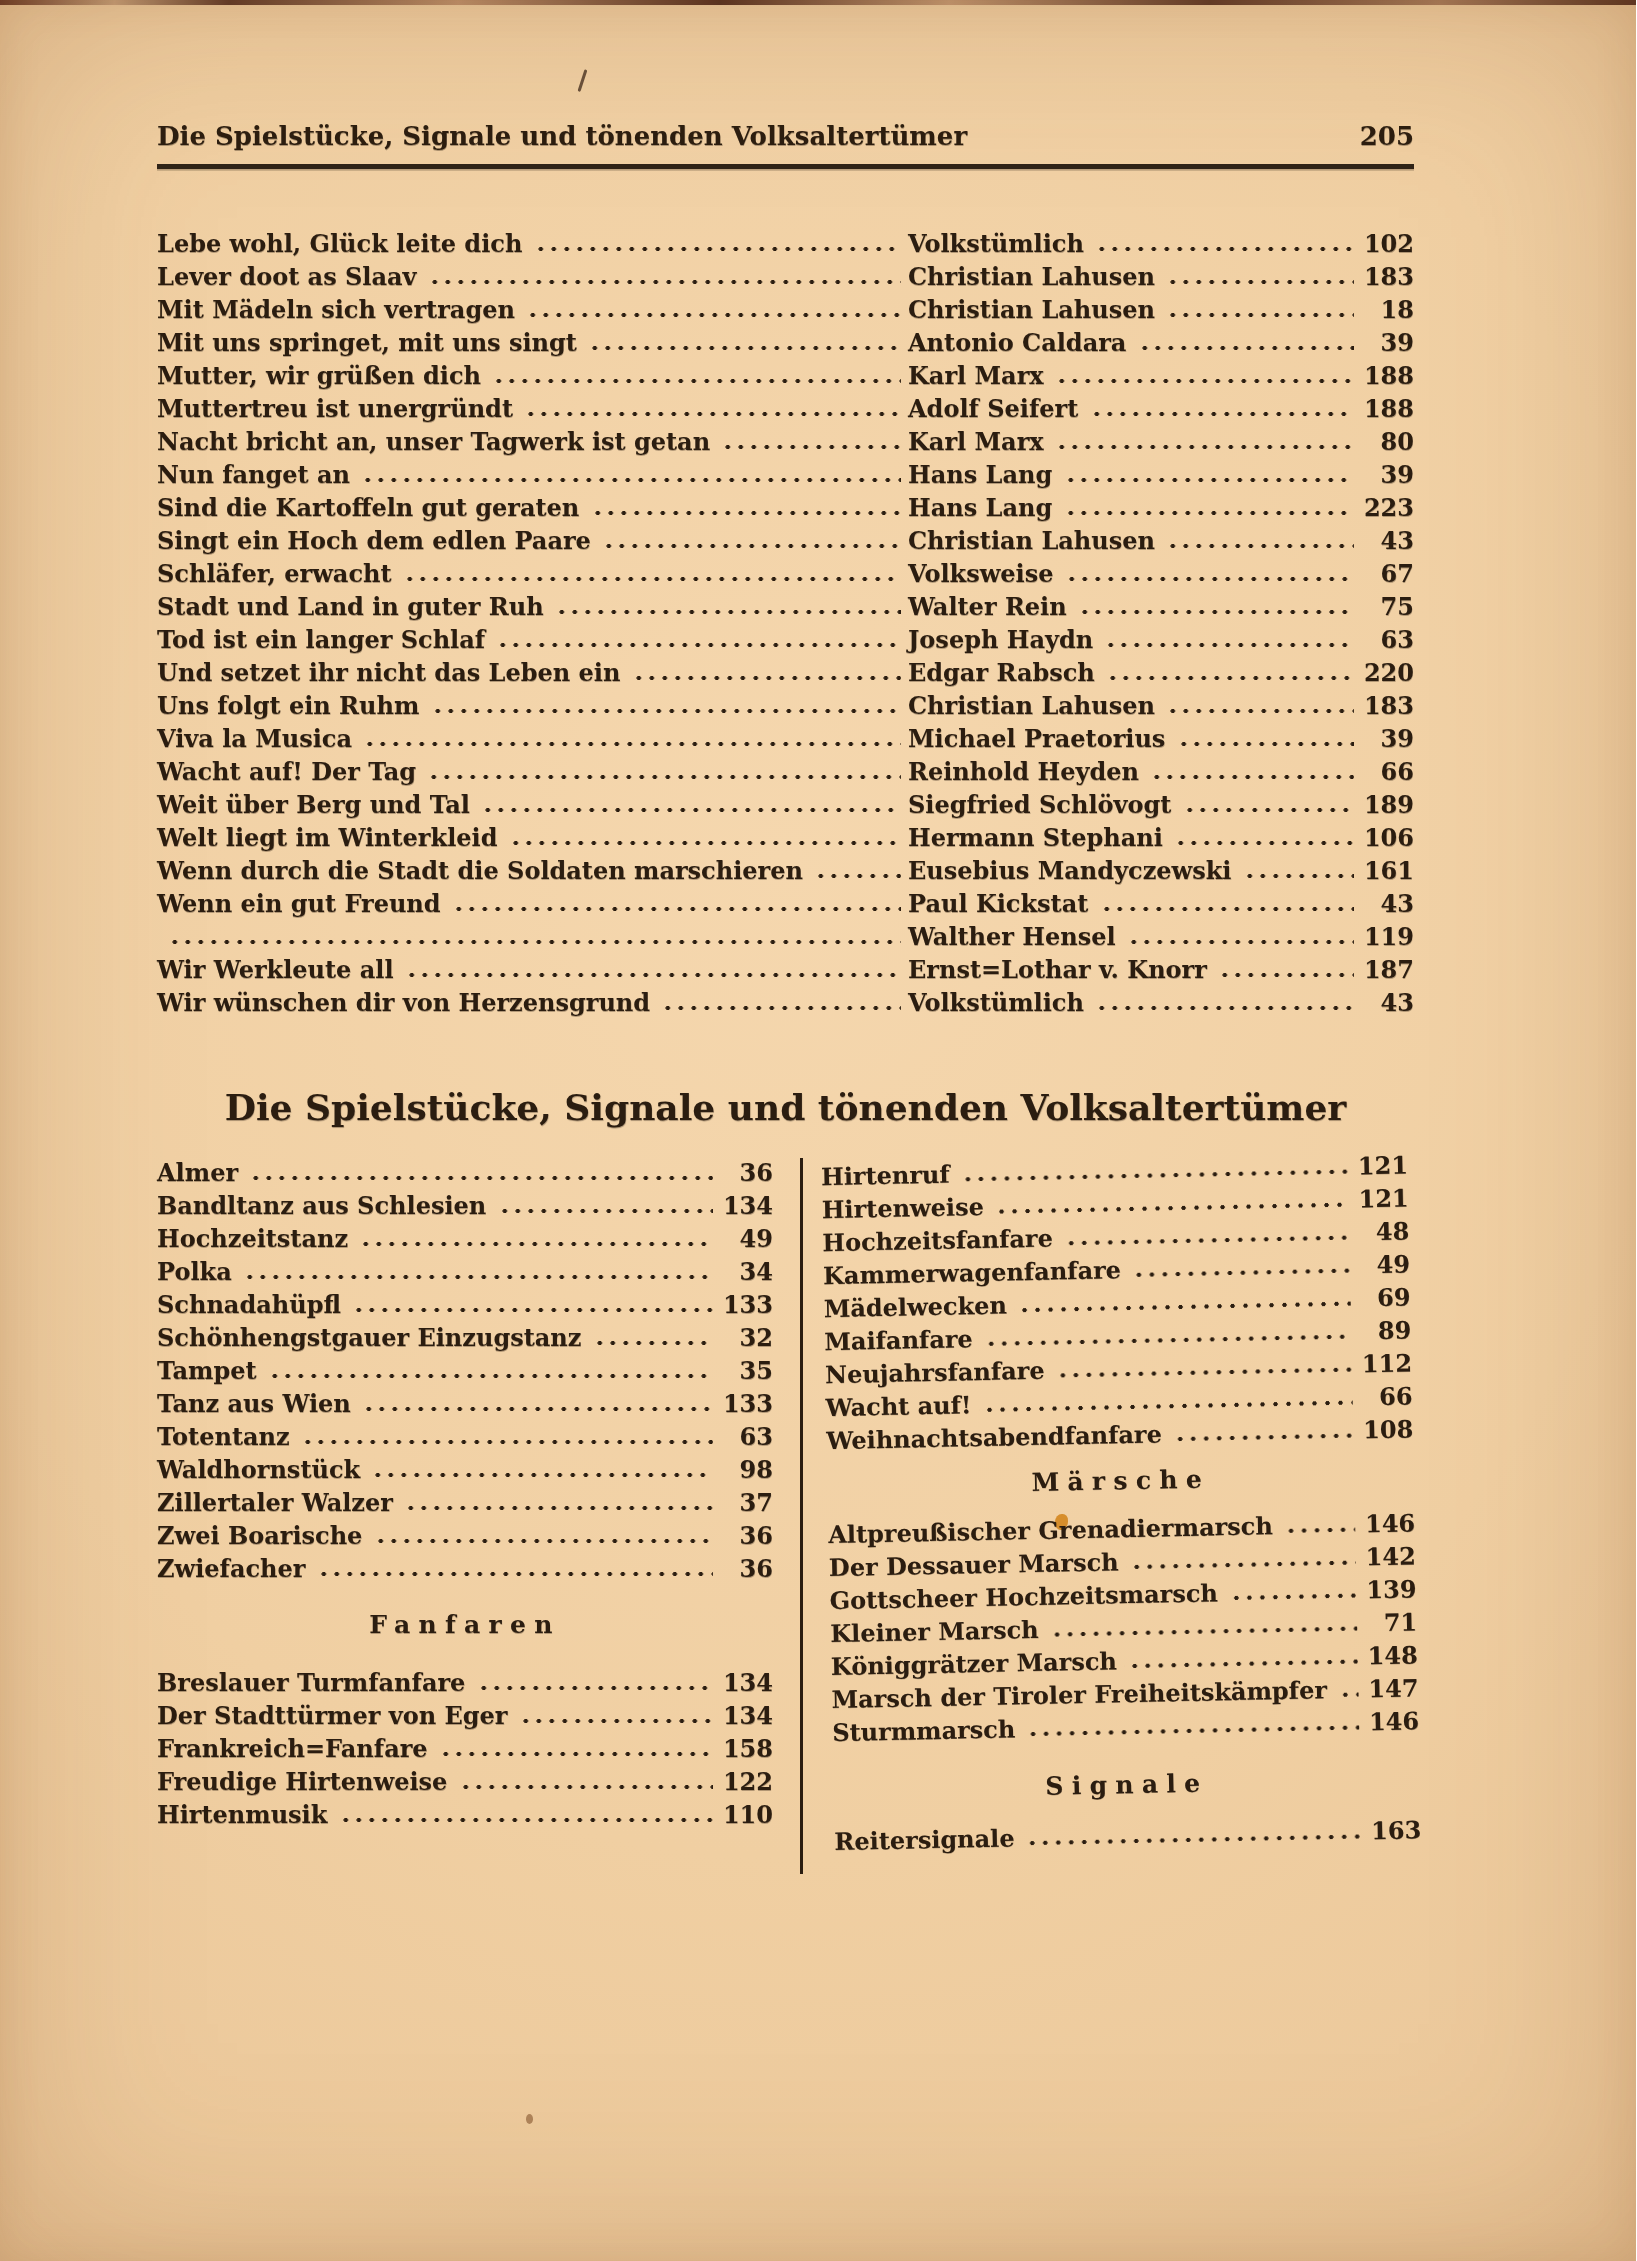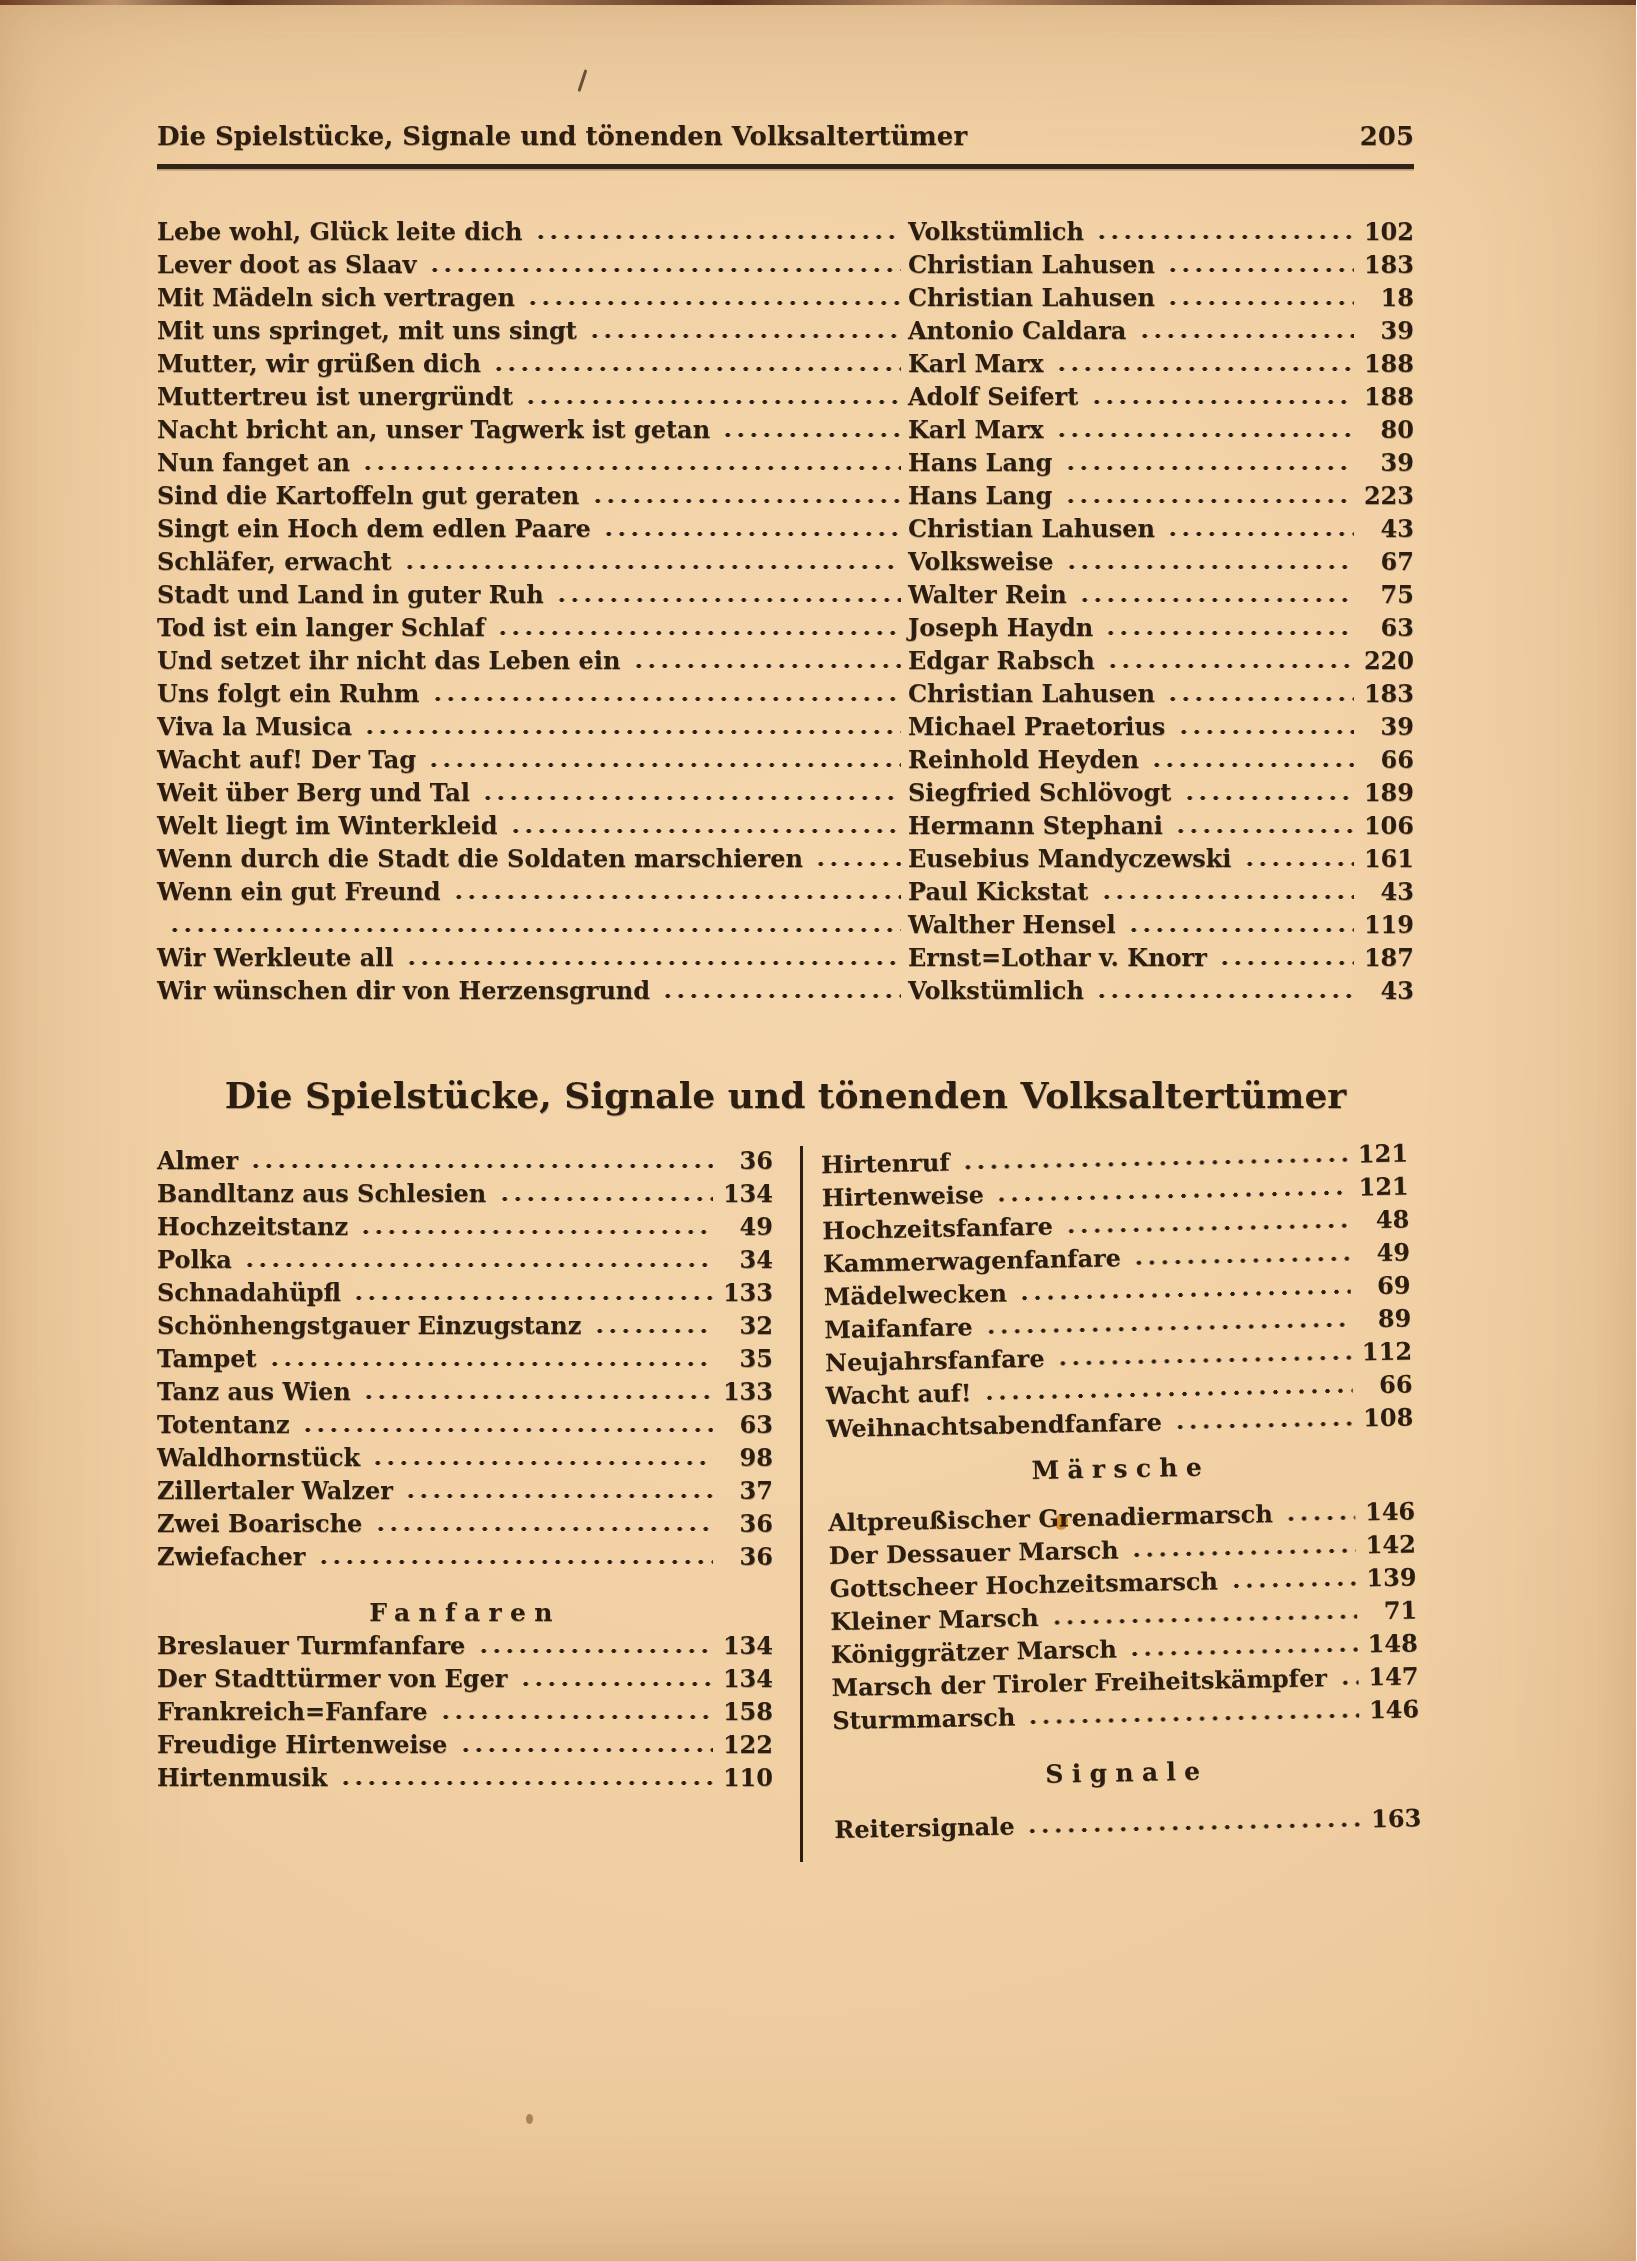--- a/index.html
+++ b/index.html
@@ -25,21 +25,21 @@
     background:rgba(58,38,24,.75); transform:rotate(18deg); border-radius:1.7px; }
 
   .content { position:absolute; left:157px; top:0; width:1257px; }
 
   .hdr { display:flex; margin-top:121px; font-size:26px; line-height:30px;
     text-shadow:0.3px 0.5px 0.6px rgba(43,29,16,.35); }
   .hdr-title { flex:1; }
   .rule { height:5px; background:#2f2418; margin-top:13.2px;
     box-shadow:0 1.7px 0 rgba(47,36,24,.28); }
 
-  .list1 { margin-top:46px; }
+  .list1 { margin-top:58px; }
   .r { display:flex; height:33px; line-height:33px; font-size:24px; white-space:nowrap;
     text-shadow:0.3px 0.5px 0.6px rgba(43,29,16,.32); }
   .d { flex:1; margin:0 6.6px 0 8.3px;
     background-image:radial-gradient(circle, #2b1d10 1.9px, rgba(43,29,16,0) 2.5px);
     background-size:13px 10px; background-repeat:repeat-x;
     background-position:left 3.3px bottom 5.8px; }
   .cw { width:506px; display:flex; }
   .n { width:53px; text-align:right; }
 
   .sec-head { margin-top:68px; text-align:center; font-size:36px; line-height:41px;
@@ -47,21 +47,21 @@
 
   .cols { position:relative; margin-top:28px; display:flex; align-items:flex-start; }
   .colL { width:616px; }
   .colgap { width:54px; }
   .colR { width:587px; transform:rotate(-1.15deg); transform-origin:35% 45%; }
   .vr { position:absolute; left:643px; top:1.7px; width:2.5px; height:716px; background:#2b1d10; }
 
   .subhead { text-align:center; font-size:25px; letter-spacing:8.3px; height:33px;
     line-height:33px; text-shadow:0.3px 0.5px 0.6px rgba(43,29,16,.32); }
   .mt-fanfaren { margin-top:23px; }
-  .list-fanfaren { }
+  .list-fanfaren { margin-top:25px; }
   .mt-maersche { margin-top:13.2px; }
   .list-maersche { margin-top:15px; }
   .mt-signale { margin-top:25px; }
   .list-signale { margin-top:18px; }
 </style>
 </head>
 <body>
 
 <div class="page">
   <div class="top-edge"></div>

